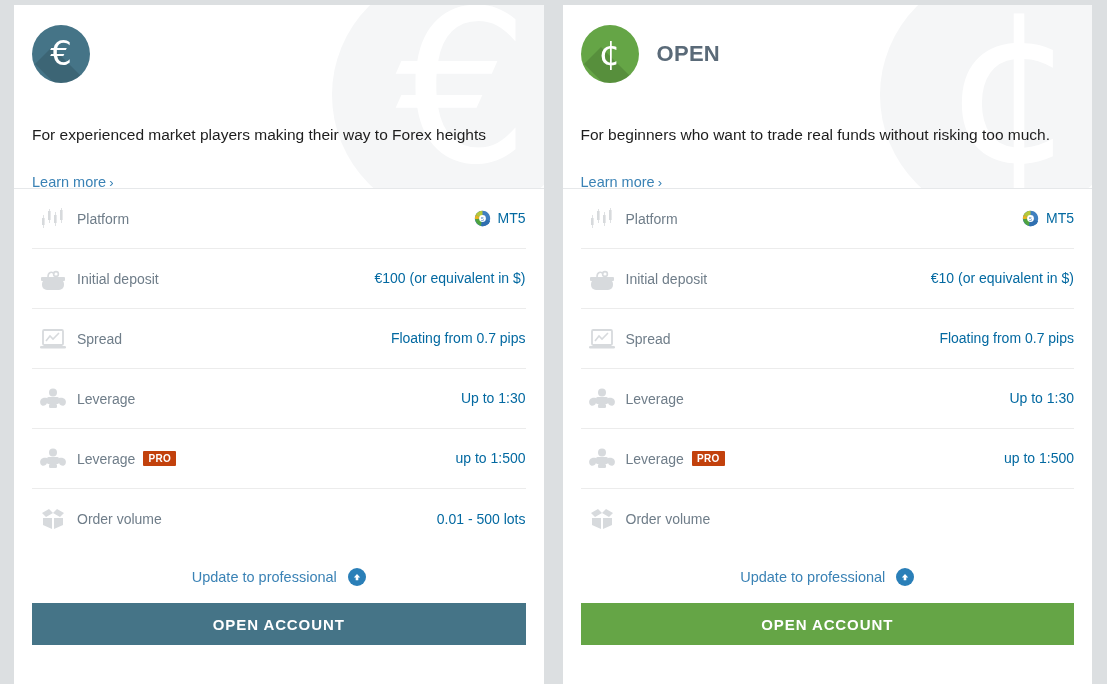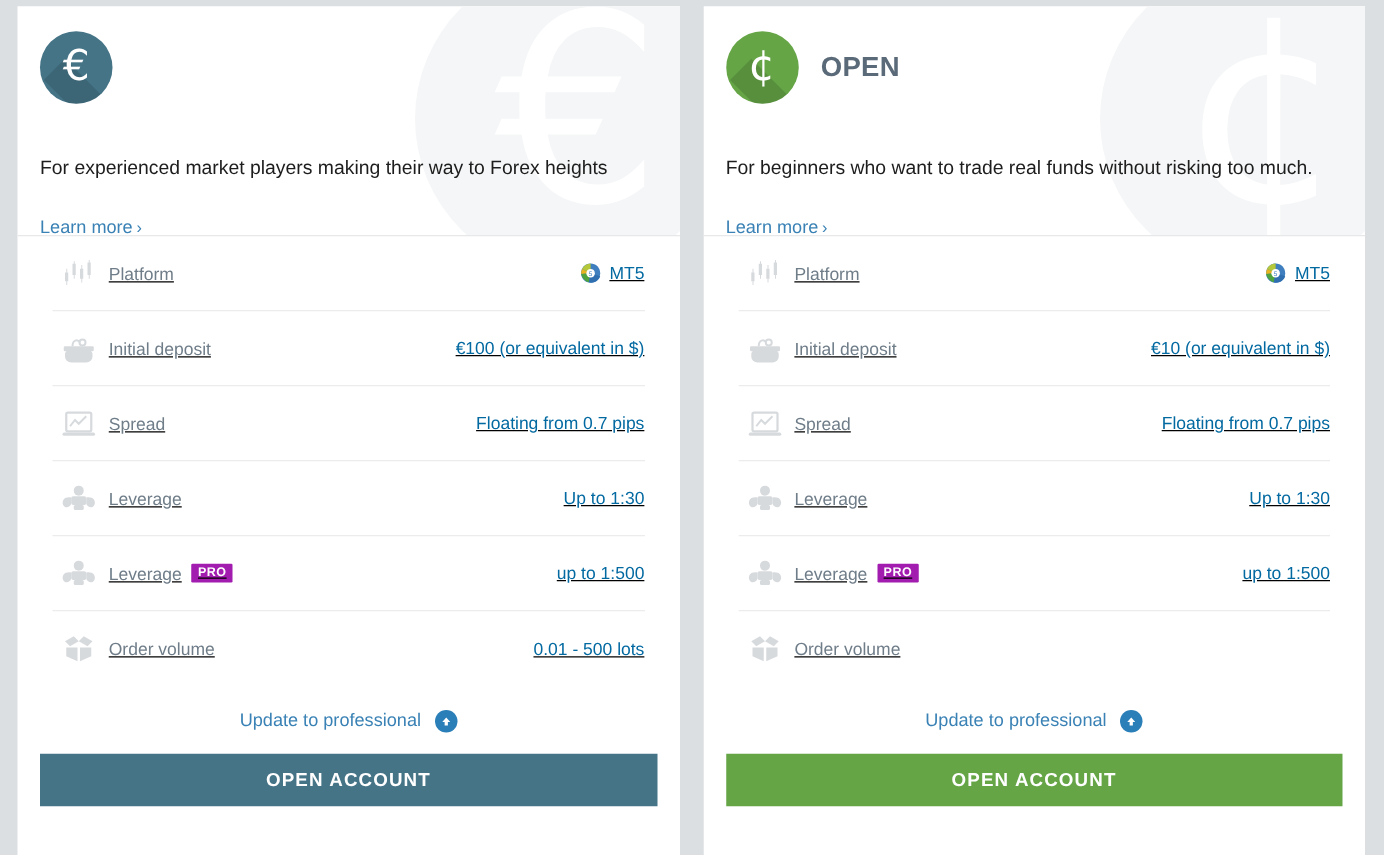--- a/index.html
+++ b/index.html
@@ -110,21 +110,21 @@
     font-size: 14.5px;
     color: #3a82b5;
     text-decoration: none;
     cursor: pointer;
   }
   .learn-more .chev { margin-left: 3px; font-size: 13px; }
 
   .divider-top { height: 1px; background: #e6e8ea; }
 
   
-  .specs { padding: 0 28px; text-decoration: underline; }
+  .specs { padding: 0 18px; }
   .spec-row {
     display: flex;
     align-items: center;
     height: 60px;
     border-bottom: 1px solid #ececec;
   }
   .spec-row:last-child { border-bottom: none; }
   .spec-icon {
     flex: 0 0 42px;
     height: 34px;
@@ -137,21 +137,21 @@
     flex: 1 1 auto;
     font-size: 14px;
     color: #6f7d89;
     display: flex;
     align-items: center;
     gap: 8px;
     padding-left: 3px;
   }
   .pro-badge {
     display: inline-block;
-    background: #a21caf;
+    background: #c2410c;
     color: #fff;
     font-size: 10px;
     font-weight: bold;
     letter-spacing: 0.4px;
     padding: 2px 5px 2px 5px;
     line-height: 1.1;
     border-radius: 1px;
   }
   .spec-value {
     flex: 0 0 auto;

